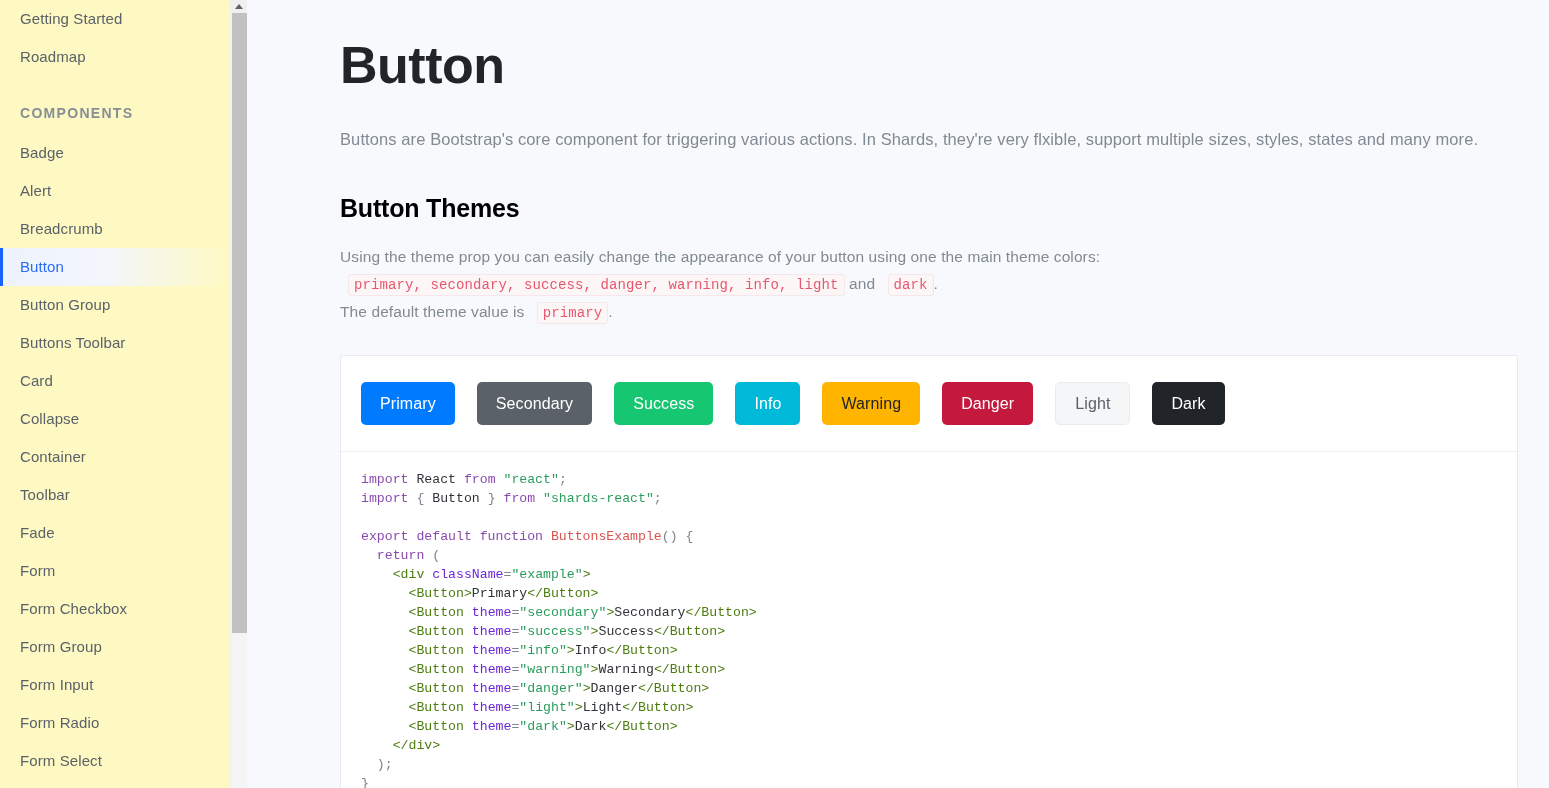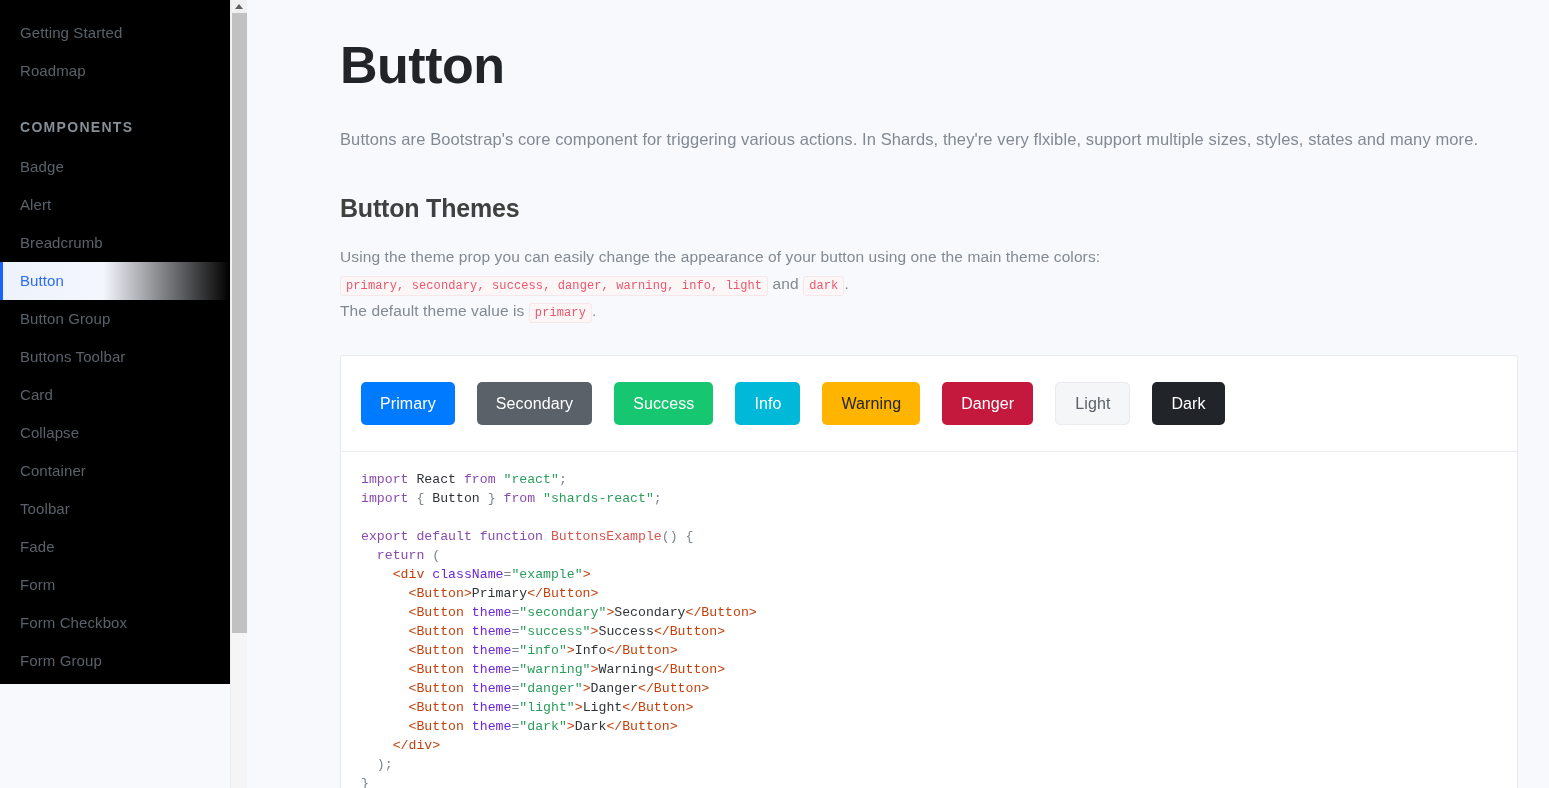--- a/index.html
+++ b/index.html
@@ -16,25 +16,24 @@
     width: 1549px;
     height: 788px;
     display: flex;
     background: #f8f9fc;
   }
 
   
   #sidebar {
     position: relative;
     width: 230px;
-    height: 684px;
-    background: #000000;
+    height: 788px;
+    background: #fef9c3;
     flex: 0 0 230px;
     overflow: hidden;
-    padding-top: 14px;
   }
   .nav-item {
     position: relative;
     height: 38px;
     line-height: 38px;
     padding-left: 20px;
     font-size: 15px;
     color: #5a6169;
     letter-spacing: .1px;
     white-space: nowrap;
@@ -123,41 +122,42 @@
   p.lead {
     font-size: 16.5px;
     color: #818a93;
     margin: 12px 0 42px 0;
     line-height: 1.55;
     letter-spacing: .1px;
   }
   h2.section-title {
     font-size: 25px;
     font-weight: bold;
-    color: #404040;
+    color: #000000;
     margin: 0 0 20px 0;
     letter-spacing: -.2px;
   }
   p.section-desc {
     font-size: 15.5px;
     color: #818a93;
     margin: 0 0 30px 0;
     line-height: 1.75;
     letter-spacing: .1px;
     max-width: 1180px;
   }
   code.inline {
     font-family: "Liberation Mono", monospace;
-    font-size: 12px;
+    font-size: 14px;
     color: #e8576d;
     background: #fdf6f7;
     border: 1px solid #f6e7ea;
     border-radius: 3px;
     padding: 2px 5px 2px 5px;
     white-space: nowrap;
+    margin-left: 8px;
   }
 
   
   .example-card {
     border: 1px solid #e6e9f0;
     border-radius: 3px;
     background: #ffffff;
     width: 1178px;
   }
   .example-preview {
@@ -193,21 +193,21 @@
     font-size: 13.2px;
     line-height: 19px;
     color: #2f3337;
     white-space: pre;
     tab-size: 2;
   }
   
   .t-kw   { color: #8a4baf; }
   .t-str  { color: #2a9d5c; }
   .t-fn   { color: #d9534f; }
-  .t-tag  { color: #c2410c; }
+  .t-tag  { color: #4d7c0f; }
   .t-attr { color: #6d28d9; }
   .t-punc { color: #7d8590; }
   .t-txt  { color: #2f3337; }
 </style>
 </head>
 <body>
 
 <div id="app">
 
   <nav id="sidebar">

